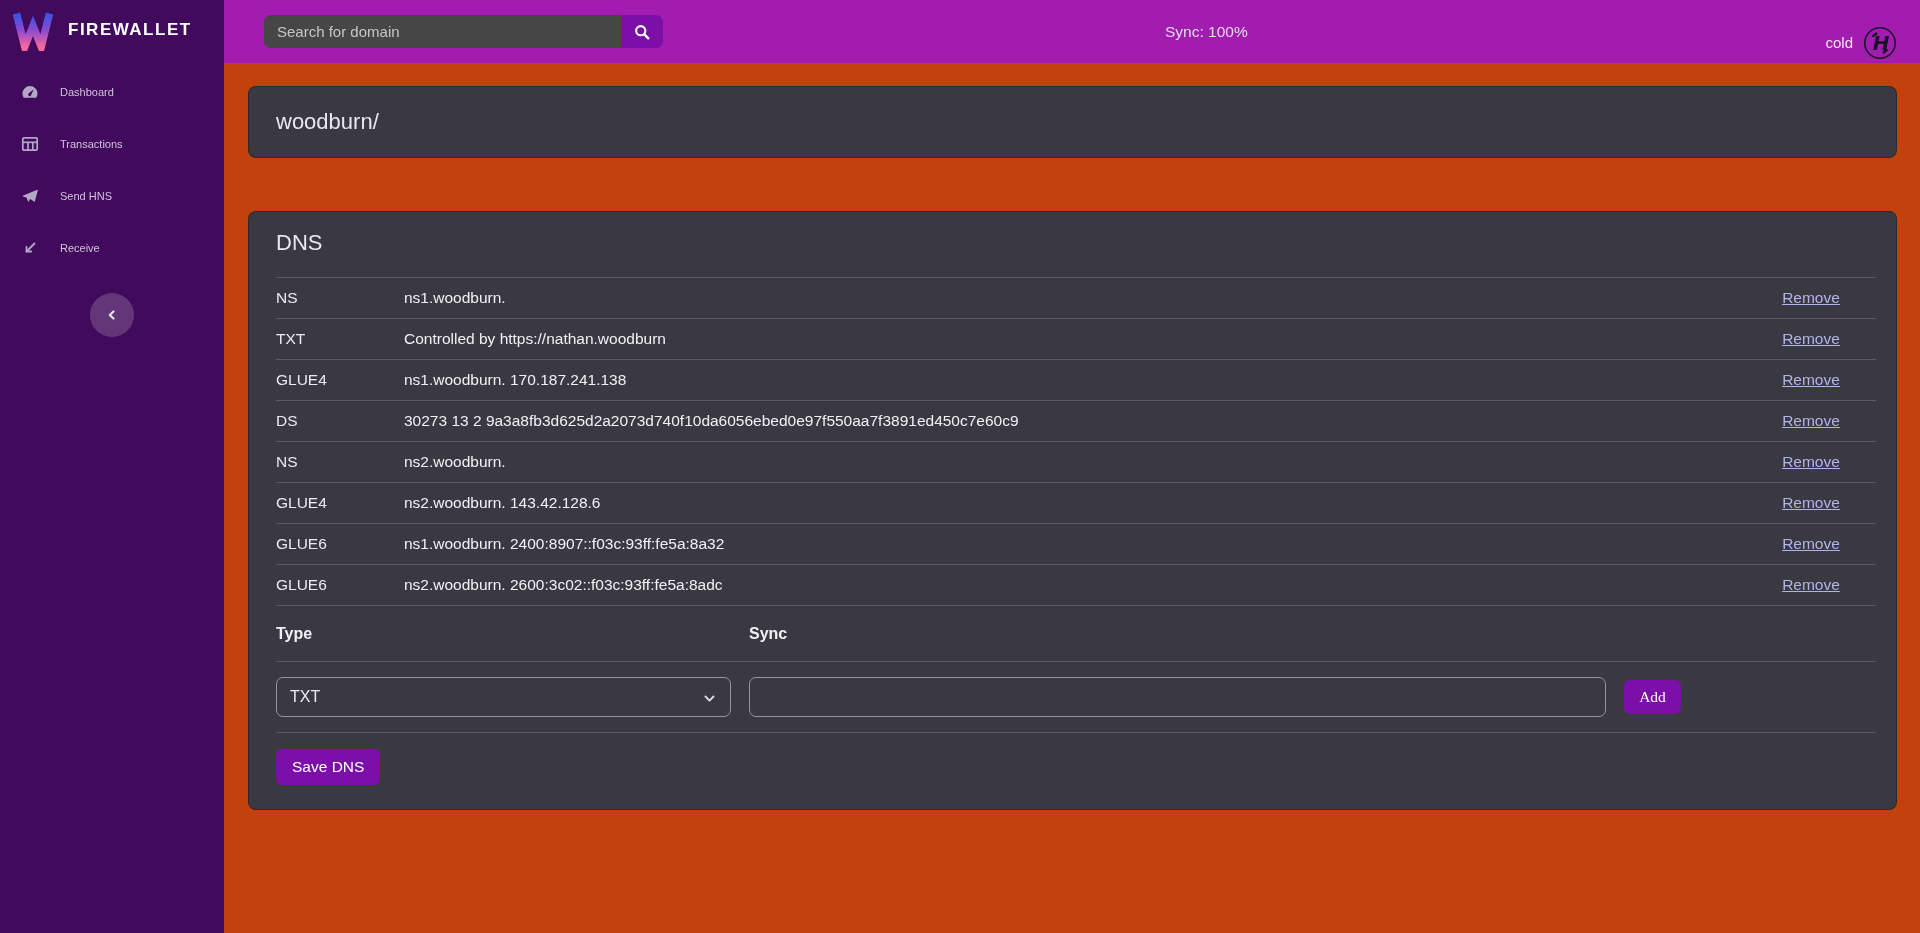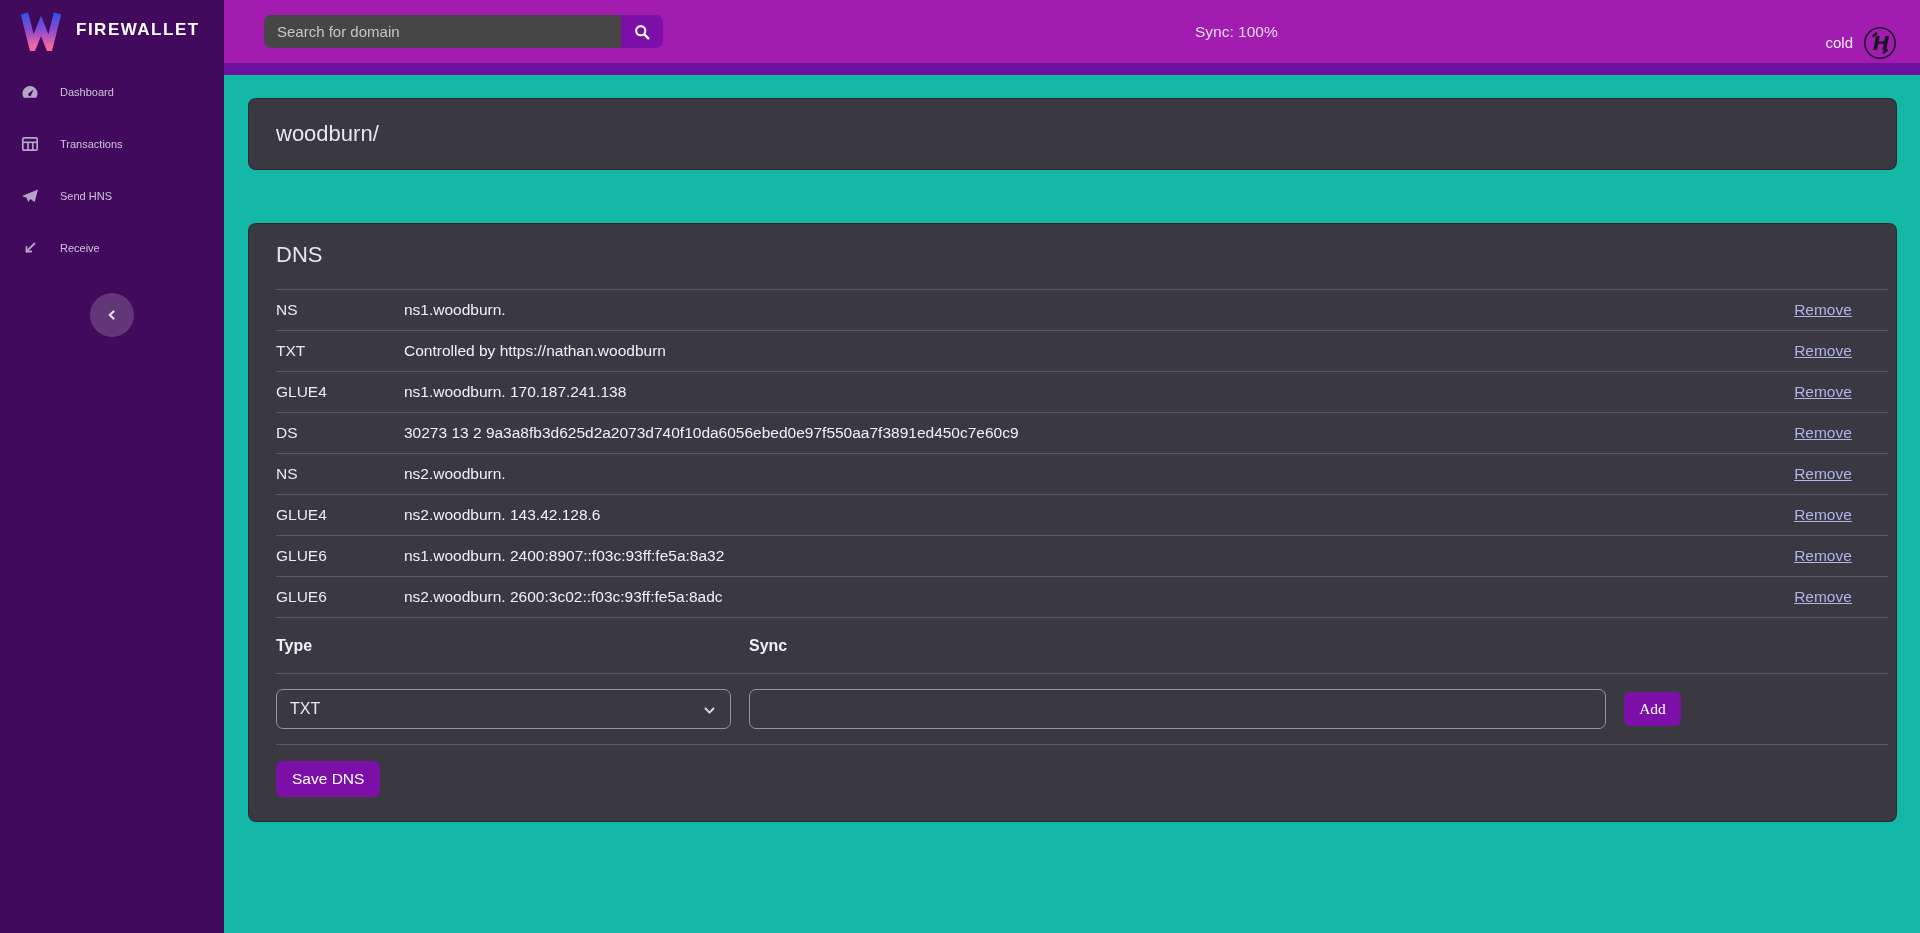--- a/index.html
+++ b/index.html
@@ -11,21 +11,21 @@
   }
   .app { display: flex; width: 1920px; height: 933px; }
 
   
   .sidebar {
     width: 224px; height: 933px; background: #410a5c;
     flex: 0 0 224px; position: relative; z-index: 5;
   }
   .brand {
     display: flex; align-items: center; gap: 13px;
-    padding: 10px 0 10px 19px; height: 60px; cursor: pointer;
+    padding: 10px 0 10px 11px; height: 60px; cursor: pointer;
   }
   .brand-name {
     color: #ffffff; font-weight: 700; font-size: 17px; letter-spacing: 1.5px;
   }
   .nav { margin-top: 20px; }
   .nav-item {
     display: flex; align-items: center; gap: 20px;
     padding: 0 0 0 20px; height: 24px; margin-bottom: 28px;
     color: #cfc5dc; font-size: 11px; cursor: pointer;
   }
@@ -50,43 +50,43 @@
     border-radius: 7px 0 0 7px; color: #eeeeee; font-size: 15px; padding: 0 13px;
     font-family: "Liberation Sans", sans-serif;
   }
   .search-input::placeholder { color: #c6c6c6; }
   .search-btn {
     width: 42px; height: 33px; background: #7b0fa8; border: none;
     border-radius: 0 7px 7px 0; display: flex; align-items: center; justify-content: center;
     cursor: pointer;
   }
   .sync-label {
-    position: absolute; left: 971px; top: 0; height: 63px;
+    position: absolute; left: 941px; top: 0; height: 63px;
     display: flex; align-items: center; color: #e3daed; font-size: 15.5px;
   }
   .wallet-status {
     position: absolute; right: 23px; top: 11px; height: 63px;
     display: flex; align-items: center; gap: 10px;
   }
   .wallet-mode { color: #efe9f5; font-size: 15px; }
   .hs-icon { width: 34px; height: 34px; cursor: pointer; }
 
   
-  .main { flex: 1; background: #14b8a6; padding: 23px 23px 0 24px; overflow: hidden; margin-top: 12px; }
+  .main { flex: 1; background: #c2410c; padding: 23px 23px 0 24px; overflow: hidden; }
 
   .card {
     background: #3a3942; border: 1px solid rgba(0,0,0,0.28);
     border-radius: 8px; color: #eceaf1;
   }
   .domain-card {
     height: 72px; display: flex; align-items: center;
     padding: 0 27px; font-size: 22px; color: #e9e6ef;
     margin-bottom: 53px;
   }
-  .dns-card { padding: 0 8px 24px 27px; }
+  .dns-card { padding: 0 20px 24px 27px; }
   .dns-title {
     font-size: 22px; color: #e9e6ef; padding: 18px 0 21px 0;
     border-bottom: 1px solid #5c5b64;
   }
 
   .dns-row {
     display: grid; grid-template-columns: 128px 1fr 130px;
     align-items: center; height: 41px; border-bottom: 1px solid #5c5b64;
     font-size: 15.5px;
   }

